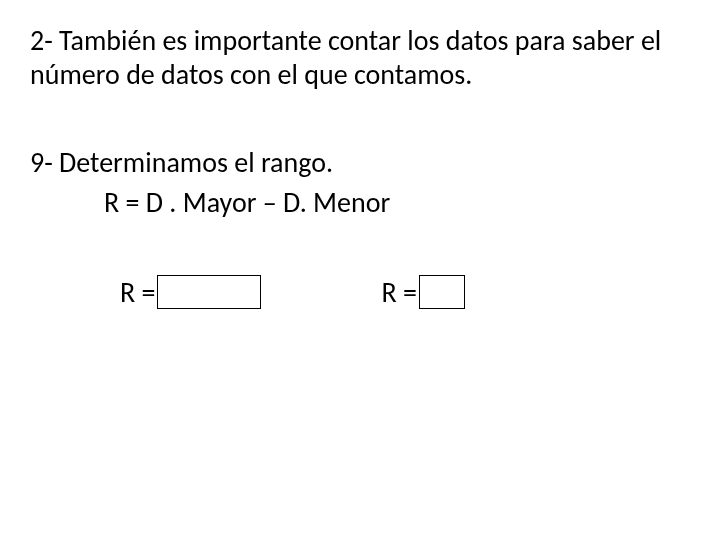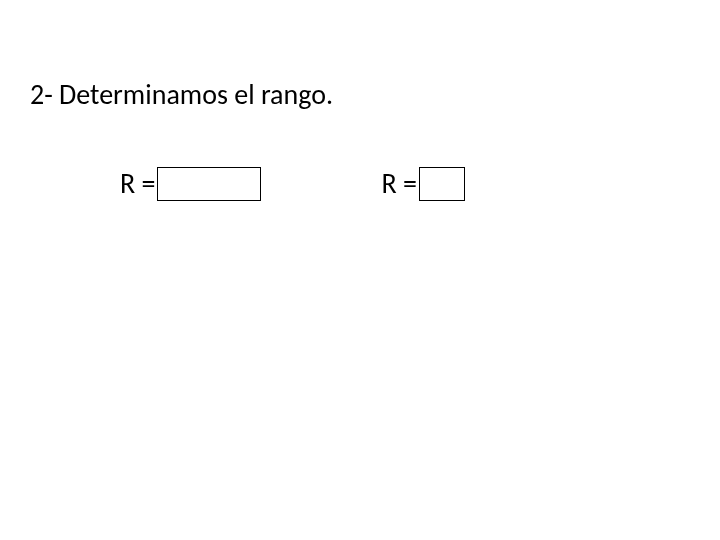--- a/index.html
+++ b/index.html
@@ -59,23 +59,25 @@
   .box.small {
     width: 46px;
     height: 34px;
   }
 </style>
 </head>
 <body>
 
 <div class="slide">
 
+  <p class="para">2- También es importante contar los datos para saber el número de datos con el que contamos.</p>
 
   <div class="block2">
-    <p class="para">2- Determinamos el rango.</p>
+    <p class="para">9- Determinamos el rango.</p>
+    <p class="para indent">R = D . Mayor – D. Menor</p>
 
     <div class="row">
       <div class="eq-group first">
         <span>R = </span>
         <span class="box wide"></span>
       </div>
       <div class="eq-group second">
         <span>R = </span>
         <span class="box small"></span>
       </div>

